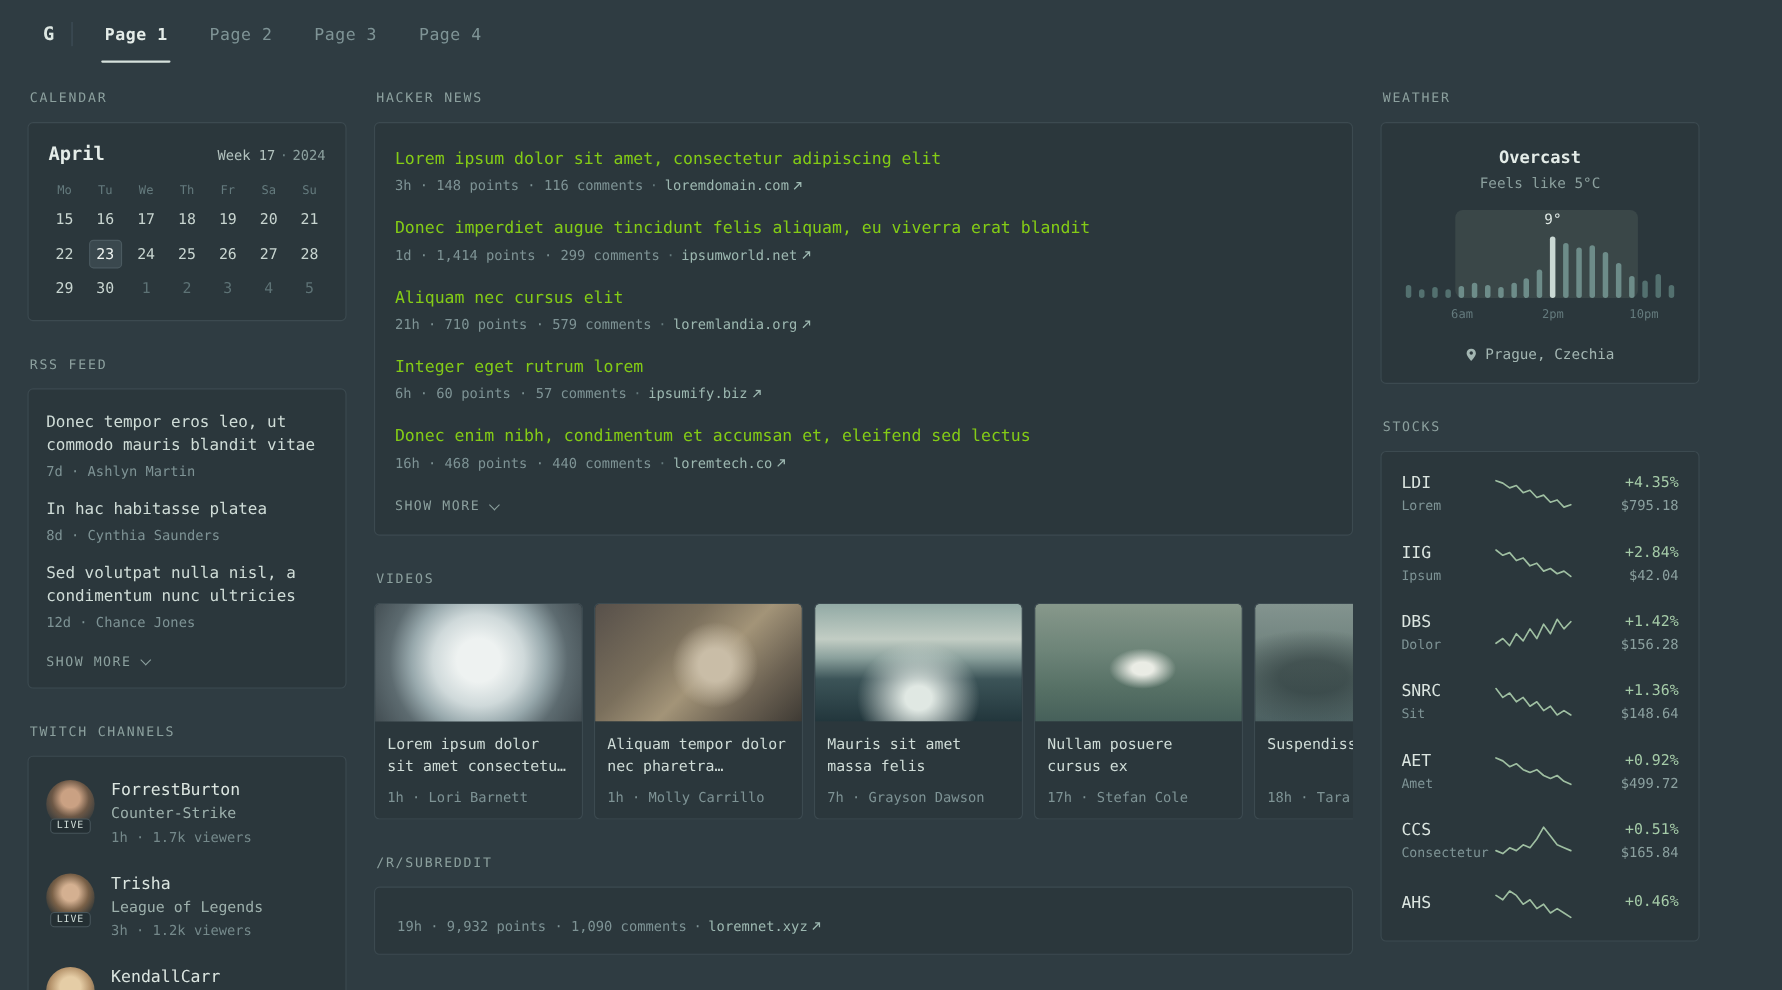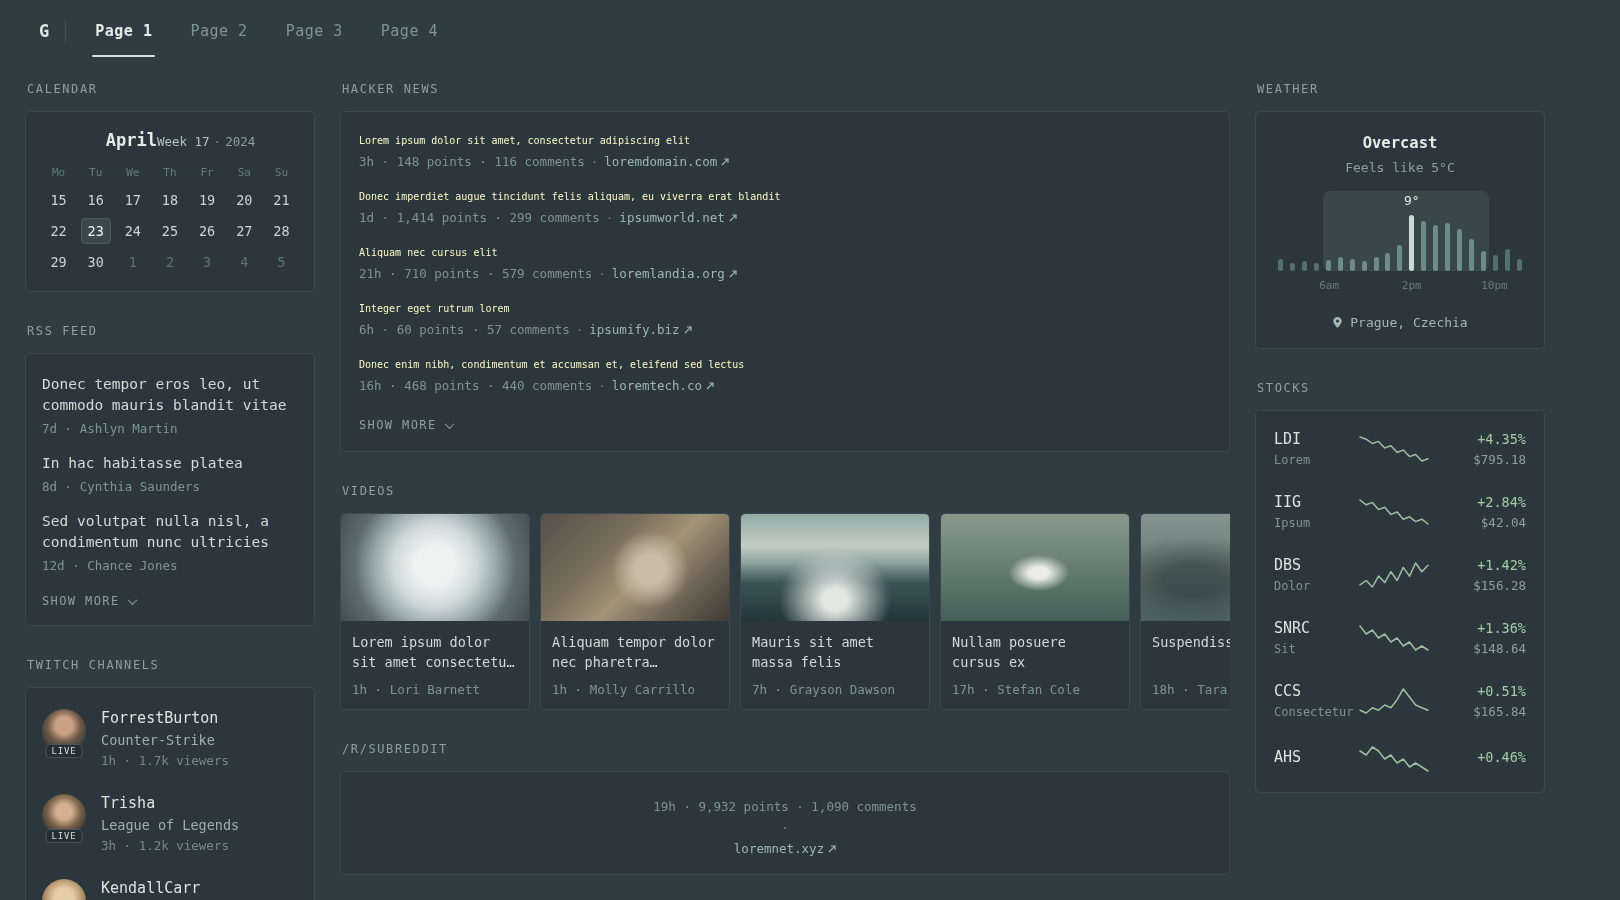--- a/index.html
+++ b/index.html
@@ -22,21 +22,21 @@
   .tab.active::after { content:""; position:absolute; left:16px; right:16px; bottom:5px; height:2px; background:#d6e1dc; border-radius:2px; }
 
   
   .grid { display:grid; grid-template-columns:290px 890px 290px; column-gap:25px; padding:20px 25px 0; align-items:start; }
   .widget { margin-bottom:32px; }
   .widget-title { font-size:12px; letter-spacing:1.6px; color:#8ca09e; margin:0 0 15px 2px; text-transform:uppercase; }
   .card { background:#2b373c; border:1px solid #3c4a50; border-radius:5px; }
 
   
   .calendar-card { padding:16px 14px 16px; }
-  .cal-head { display:flex; justify-content:center; align-items:baseline; padding:2px 4px 14px;margin-left:21px; }
+  .cal-head { display:flex; justify-content:space-between; align-items:baseline; padding:2px 4px 14px; }
   .cal-month { font-size:17px; font-weight:bold; color:#e4ece8; }
   .cal-meta { font-size:12.5px; color:#b2c2be; }
   .cal-meta .dot { color:#6d8284; margin:0 4px; }
   .cal-year { color:#8ca09e; }
   .cal-grid { display:grid; grid-template-columns:repeat(7,1fr); row-gap:5px; justify-items:center; }
   .dow { font-size:11px; color:#647a7d; padding:2px 0 8px; }
   .day { font-size:13.5px; color:#c8d5d0; width:30px; height:26px; display:flex; align-items:center; justify-content:center; border-radius:4px; cursor:pointer; }
   .day.adjacent { color:#5d7275; }
   .day.selected { background:#3a484e; border:1px solid #4b5a60; color:#eff4f1; }
 
@@ -56,21 +56,21 @@
   .avatar-b { background:radial-gradient(circle at 50% 40%, #d4b091 0 22%, #7a6148 48%, #273033 78%); }
   .avatar-c { background:radial-gradient(circle at 50% 42%, #e5cda6 0 28%, #b4926a 55%, #565349 82%); }
   .live-badge { position:absolute; left:50%; transform:translateX(-50%); bottom:-5px; background:#242f33; border:1px solid #47555b; border-radius:4px; font-size:9px; letter-spacing:.8px; padding:1px 5px; color:#d3dfda; white-space:nowrap; }
   .channel-name { font-size:15px; font-weight:normal; color:#dbe5e0; cursor:pointer; }
   .channel-game { font-size:13.5px; color:#9db0ac; margin-top:5px; }
   .channel-meta { font-size:12.5px; color:#75898b; margin-top:5px; }
 
   
   .hn-card { padding:10px 18px 18px; }
   .hn-item { padding:13px 0 9px; }
-  .hn-title { display:block; font-size:10px; color:#fef9c3; cursor:pointer; }
+  .hn-title { display:block; font-size:15px; color:#84cc16; cursor:pointer; }
   .hn-meta { font-size:12.5px; color:#7e9395; margin-top:8px; display:flex; align-items:center; gap:6px; }
   .hn-meta .dot { color:#64797c; }
   .domain { color:#9db8b1; display:inline-flex; align-items:center; gap:4px; cursor:pointer; }
   .ext-icon svg { width:8px; height:8px; display:block; }
 
   
   .videos-row { display:flex; gap:10px; overflow:hidden; }
   .video-card { width:190px; flex:0 0 190px; display:flex; flex-direction:column; overflow:hidden; cursor:pointer; }
   .thumb { height:107px; border-radius:4px 4px 0 0; }
   .thumb-cross { background:radial-gradient(circle at 50% 48%, #eef2f1 0 18%, #cfd9da 38%, #97a8ac 56%, #5d6b70 74%, #424d52 100%); }
@@ -78,21 +78,21 @@
   .thumb-sea { background:radial-gradient(ellipse at 50% 80%, #e0e8e3 0 9%, rgba(0,0,0,0) 42%), linear-gradient(180deg,#92aaa5 0%, #c2cdc4 30%, #8aa09c 46%, #3c5458 64%, #22363c 100%); }
   .thumb-canoe { background:radial-gradient(ellipse at 52% 55%, #eaece5 0 7%, rgba(0,0,0,0) 22%), linear-gradient(180deg,#87988b 0%, #6d8478 40%, #567065 72%, #46605a 100%); }
   .thumb-fog { background:radial-gradient(ellipse at 28% 62%, rgba(35,48,50,0.55) 0 16%, rgba(0,0,0,0) 46%), linear-gradient(180deg,#83948f 0%, #687b77 55%, #4c6061 100%); }
   .video-body { padding:11px 11px 12px; display:flex; flex-direction:column; flex:1; }
   .video-title { font-size:13.5px; line-height:20px; color:#cfdcd7; overflow:hidden; display:-webkit-box; -webkit-line-clamp:2; -webkit-box-orient:vertical; }
   .video-meta { font-size:12.5px; color:#7e9395; margin-top:auto; padding-top:10px; white-space:nowrap; }
 
   
   .reddit-card { padding:16px 20px 18px; }
   .reddit-text { font-size:15px; line-height:23px; color:#ccd9d4; cursor:pointer; }
-  .reddit-meta { font-size:12.5px; color:#7e9395; margin-top:11px; display:flex; align-items:center; gap:6px;flex-direction:column; }
+  .reddit-meta { font-size:12.5px; color:#7e9395; margin-top:11px; display:flex; align-items:center; gap:6px; }
 
   
   .weather-card { padding:20px 20px 18px; }
   .w-cond { text-align:center; font-weight:bold; font-size:15.5px; color:#e4ece8; margin-top:2px; }
   .w-feels { text-align:center; font-size:13px; color:#8ca09e; margin-top:8px; }
   .w-chart { position:relative; height:60px; margin-top:36px; }
   .w-daylight { position:absolute; top:-20px; bottom:0; background:rgba(198,212,182,0.10); border-radius:7px; }
   .w-bars { position:absolute; inset:0; display:flex; align-items:flex-end; justify-content:space-between; padding:0 2px; }
   .wbar { width:5px; border-radius:2.5px; background:#53706f; }
   .wbar.day { background:#6d8c89; }
@@ -516,20 +516,33 @@
               <svg class="spark up" viewBox="0 0 72 28">
                 <polyline points="2.0,2.0 8.2,10.0 14.4,6.0 20.5,14.0 26.7,10.0 32.9,18.0 39.1,14.0 45.3,22.0 51.5,18.0 57.6,26.0 63.8,22.0 70.0,26.0"></polyline>
               </svg>
               <div class="stock-vals">
                 <div class="stock-change up">+1.36%</div>
                 <div class="stock-price">$148.64</div>
               </div>
             </div>
             <div class="stock-row">
               <div class="stock-id">
+                <div class="stock-ticker">AET</div>
+                <div class="stock-name">Amet</div>
+              </div>
+              <svg class="spark up" viewBox="0 0 72 28">
+                <polyline points="2.0,2.0 8.2,4.7 14.4,10.0 20.5,7.3 26.7,12.7 32.9,15.3 39.1,12.7 45.3,18.0 51.5,20.7 57.6,18.0 63.8,23.3 70.0,26.0"></polyline>
+              </svg>
+              <div class="stock-vals">
+                <div class="stock-change up">+0.92%</div>
+                <div class="stock-price">$499.72</div>
+              </div>
+            </div>
+            <div class="stock-row">
+              <div class="stock-id">
                 <div class="stock-ticker">CCS</div>
                 <div class="stock-name">Consectetur</div>
               </div>
               <svg class="spark up" viewBox="0 0 72 28">
                 <polyline points="2.0,23.3 8.2,26.0 14.4,20.7 20.5,23.3 26.7,18.0 32.9,20.7 39.1,12.7 45.3,2.0 51.5,10.0 57.6,18.0 63.8,20.7 70.0,23.3"></polyline>
               </svg>
               <div class="stock-vals">
                 <div class="stock-change up">+0.51%</div>
                 <div class="stock-price">$165.84</div>
               </div>

